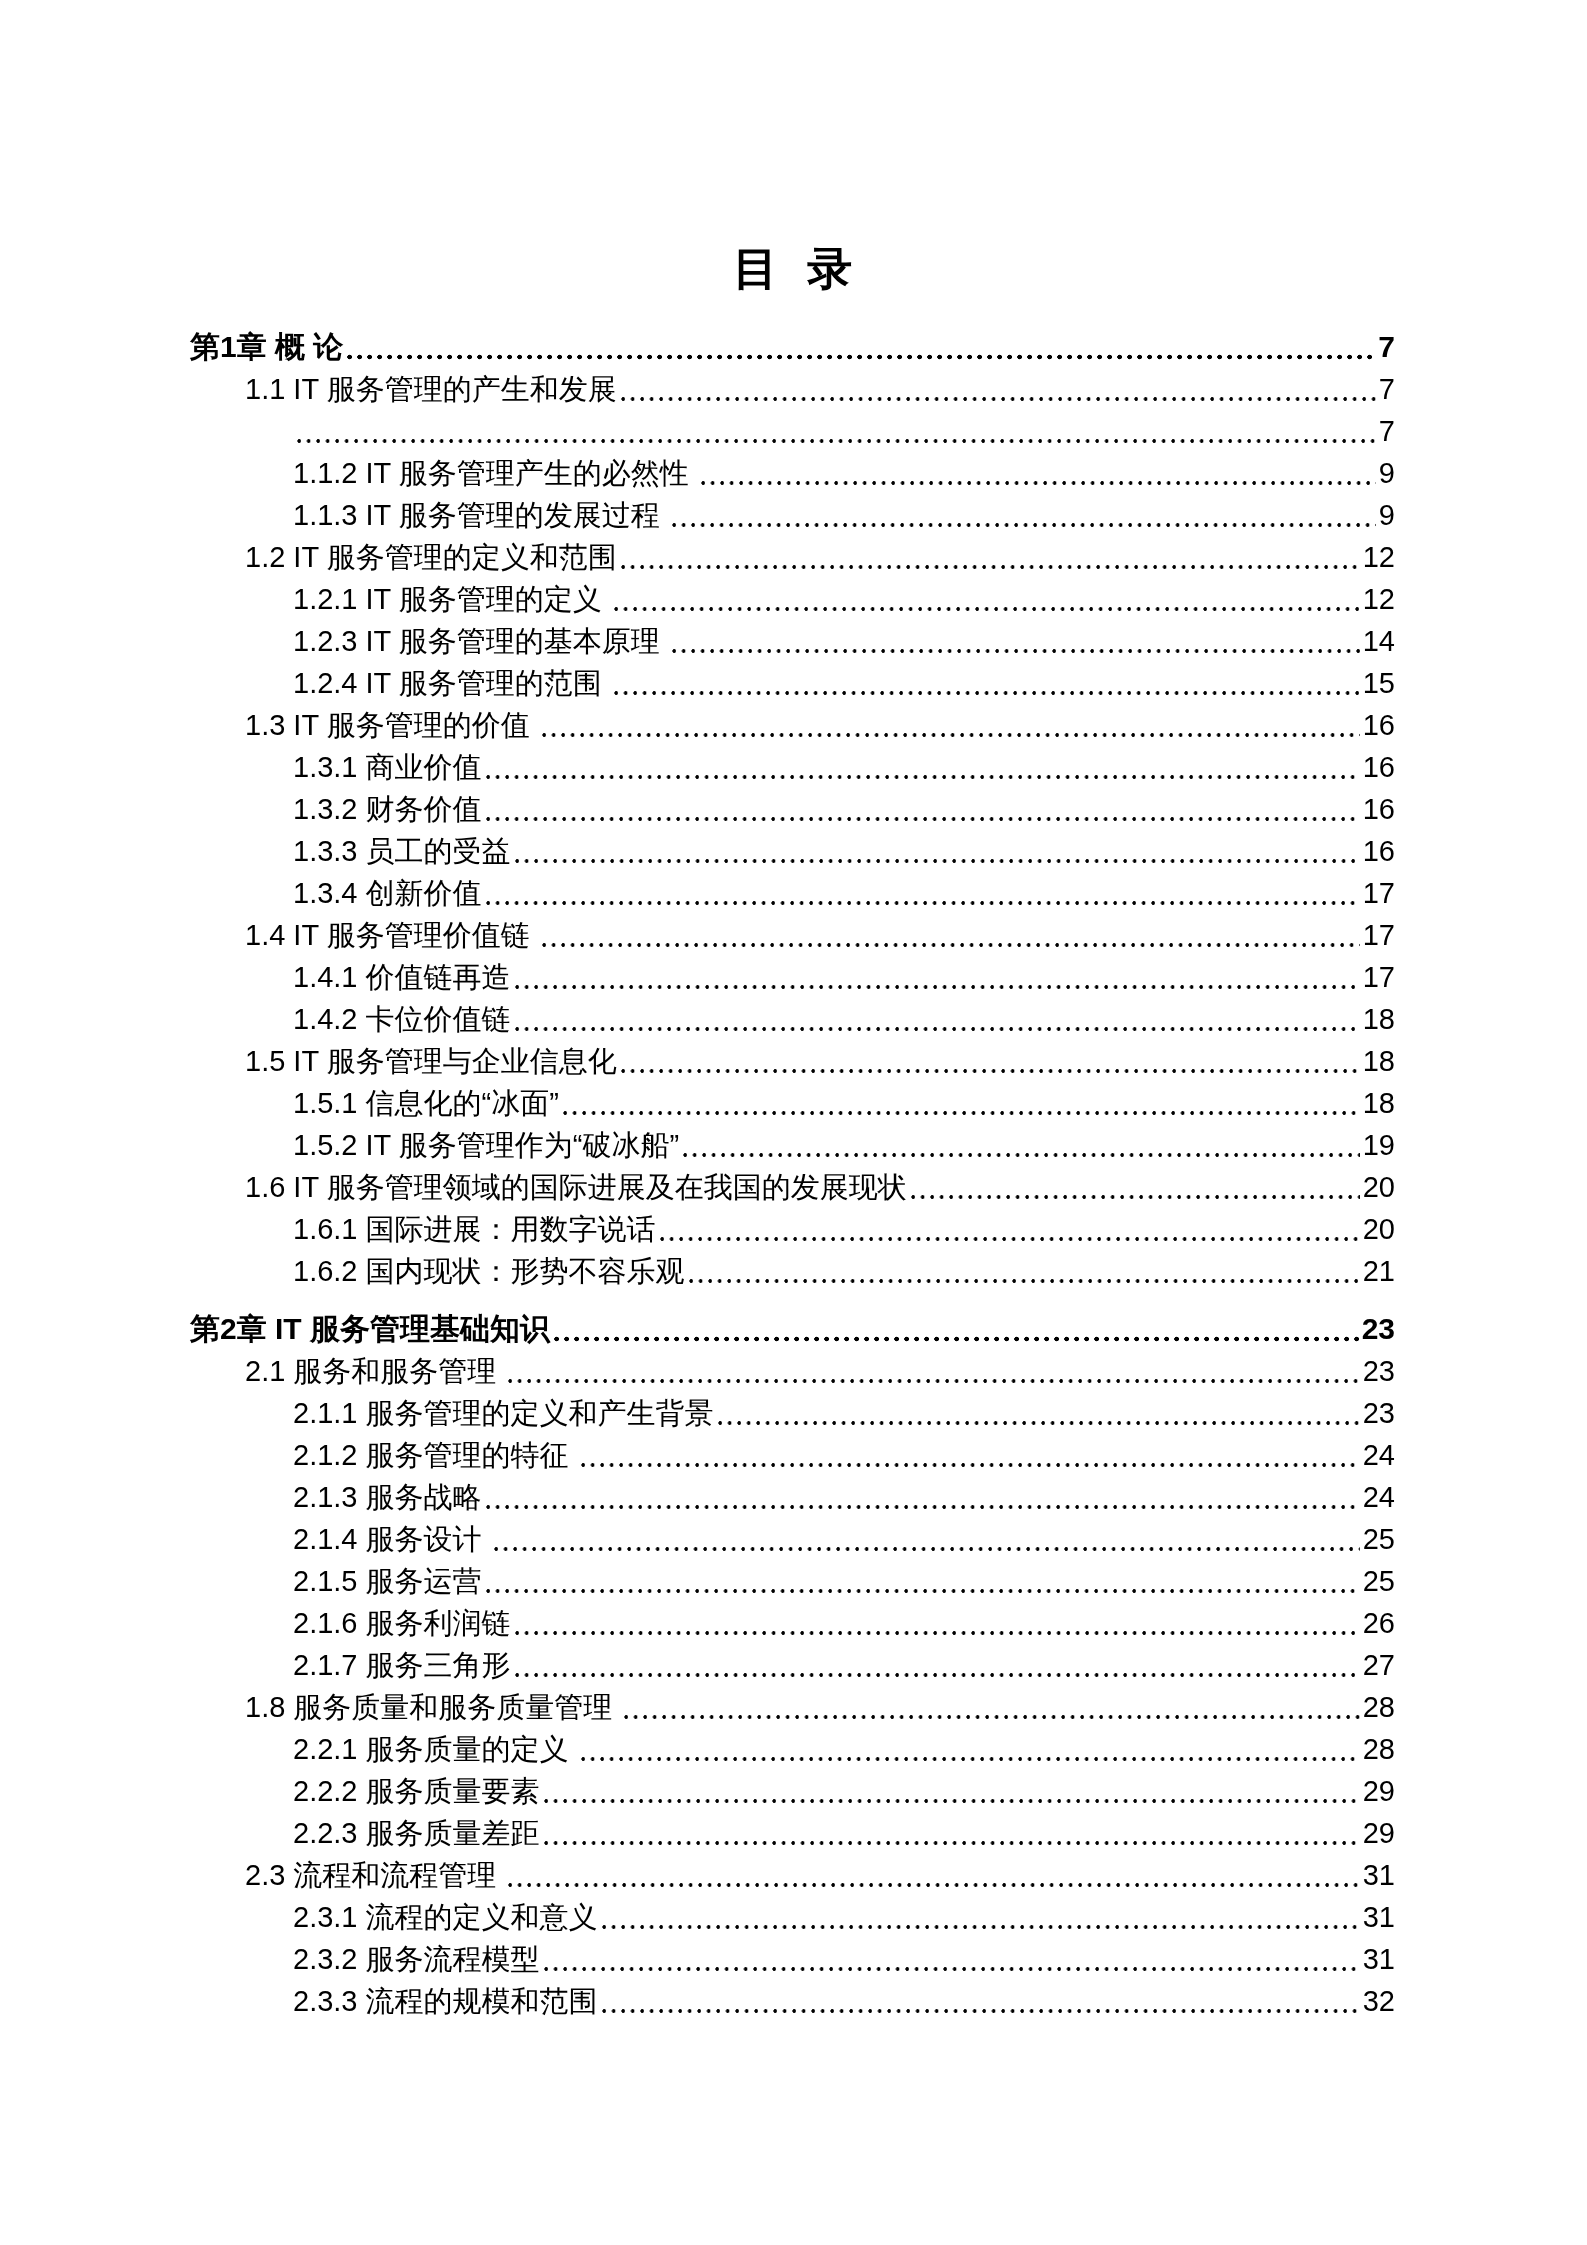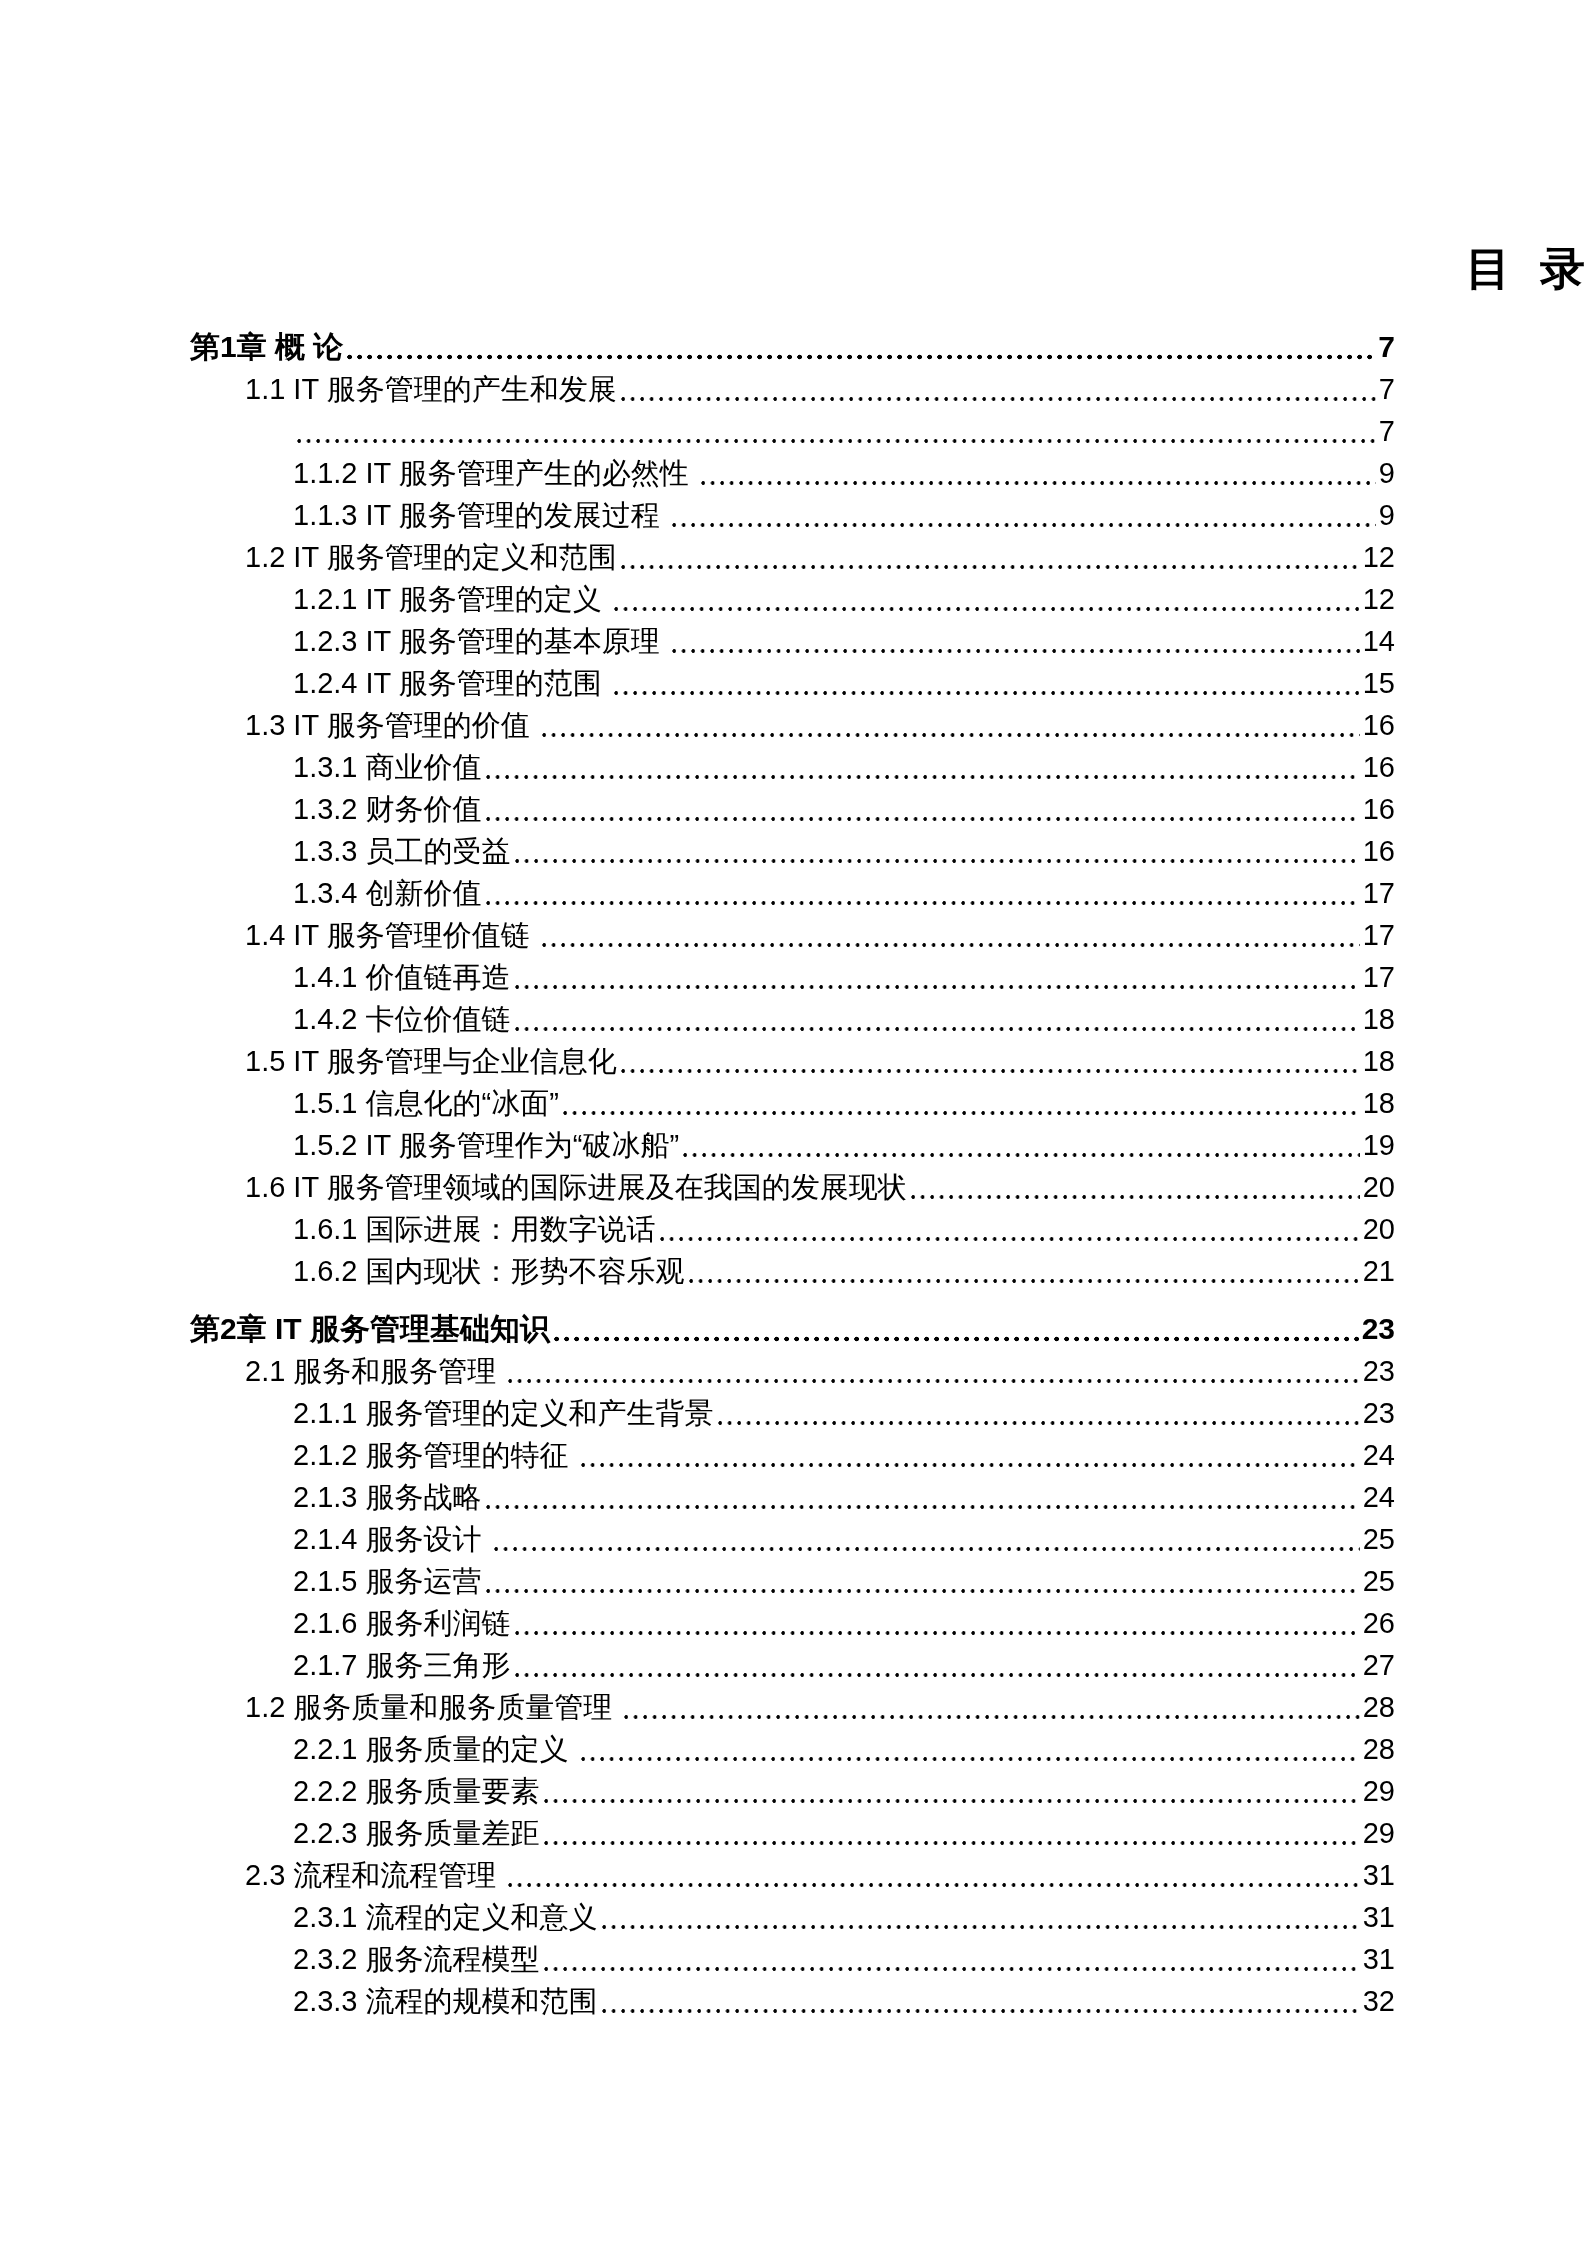--- a/index.html
+++ b/index.html
@@ -13,21 +13,21 @@
     position: relative;
     width: 1587px; height: 2245px;
     background: #ffffff;
     overflow: hidden;
   }
   .title {
     position: absolute;
     top: 245px; left: 0;
     width: 100%;
     margin: 0;
-    text-align: right;
+    text-align: center;
     font-family: "Liberation Serif", "DejaVu Serif", serif;
     font-weight: bold;
     font-size: 45px;
     line-height: 48px;
     word-spacing: 14px;
     letter-spacing: 2px;
   }
   .toc {
     position: absolute;
     top: 326px;
@@ -96,21 +96,21 @@
       <div class="row lvl3"><span class="label">1.6.2 国内现状：形势不容乐观</span><span class="dots"></span><span class="pagenum">21</span></div>
       <div class="row lvl1 chapter-gap"><span class="label">第2章 IT 服务管理基础知识</span><span class="dots"></span><span class="pagenum">23</span></div>
       <div class="row lvl2"><span class="label">2.1 服务和服务管理 </span><span class="dots"></span><span class="pagenum">23</span></div>
       <div class="row lvl3"><span class="label">2.1.1 服务管理的定义和产生背景</span><span class="dots"></span><span class="pagenum">23</span></div>
       <div class="row lvl3"><span class="label">2.1.2 服务管理的特征 </span><span class="dots"></span><span class="pagenum">24</span></div>
       <div class="row lvl3"><span class="label">2.1.3 服务战略</span><span class="dots"></span><span class="pagenum">24</span></div>
       <div class="row lvl3"><span class="label">2.1.4 服务设计 </span><span class="dots"></span><span class="pagenum">25</span></div>
       <div class="row lvl3"><span class="label">2.1.5 服务运营</span><span class="dots"></span><span class="pagenum">25</span></div>
       <div class="row lvl3"><span class="label">2.1.6 服务利润链</span><span class="dots"></span><span class="pagenum">26</span></div>
       <div class="row lvl3"><span class="label">2.1.7 服务三角形</span><span class="dots"></span><span class="pagenum">27</span></div>
-      <div class="row lvl2"><span class="label">1.2 服务质量和服务质量管理 </span><span class="dots"></span><span class="pagenum">28</span></div>
+      <div class="row lvl2"><span class="label">1.8 服务质量和服务质量管理 </span><span class="dots"></span><span class="pagenum">28</span></div>
       <div class="row lvl3"><span class="label">2.2.1 服务质量的定义 </span><span class="dots"></span><span class="pagenum">28</span></div>
       <div class="row lvl3"><span class="label">2.2.2 服务质量要素</span><span class="dots"></span><span class="pagenum">29</span></div>
       <div class="row lvl3"><span class="label">2.2.3 服务质量差距</span><span class="dots"></span><span class="pagenum">29</span></div>
       <div class="row lvl2"><span class="label">2.3 流程和流程管理 </span><span class="dots"></span><span class="pagenum">31</span></div>
       <div class="row lvl3"><span class="label">2.3.1 流程的定义和意义</span><span class="dots"></span><span class="pagenum">31</span></div>
       <div class="row lvl3"><span class="label">2.3.2 服务流程模型</span><span class="dots"></span><span class="pagenum">31</span></div>
       <div class="row lvl3"><span class="label">2.3.3 流程的规模和范围</span><span class="dots"></span><span class="pagenum">32</span></div>
     </nav>
 </div>
 

